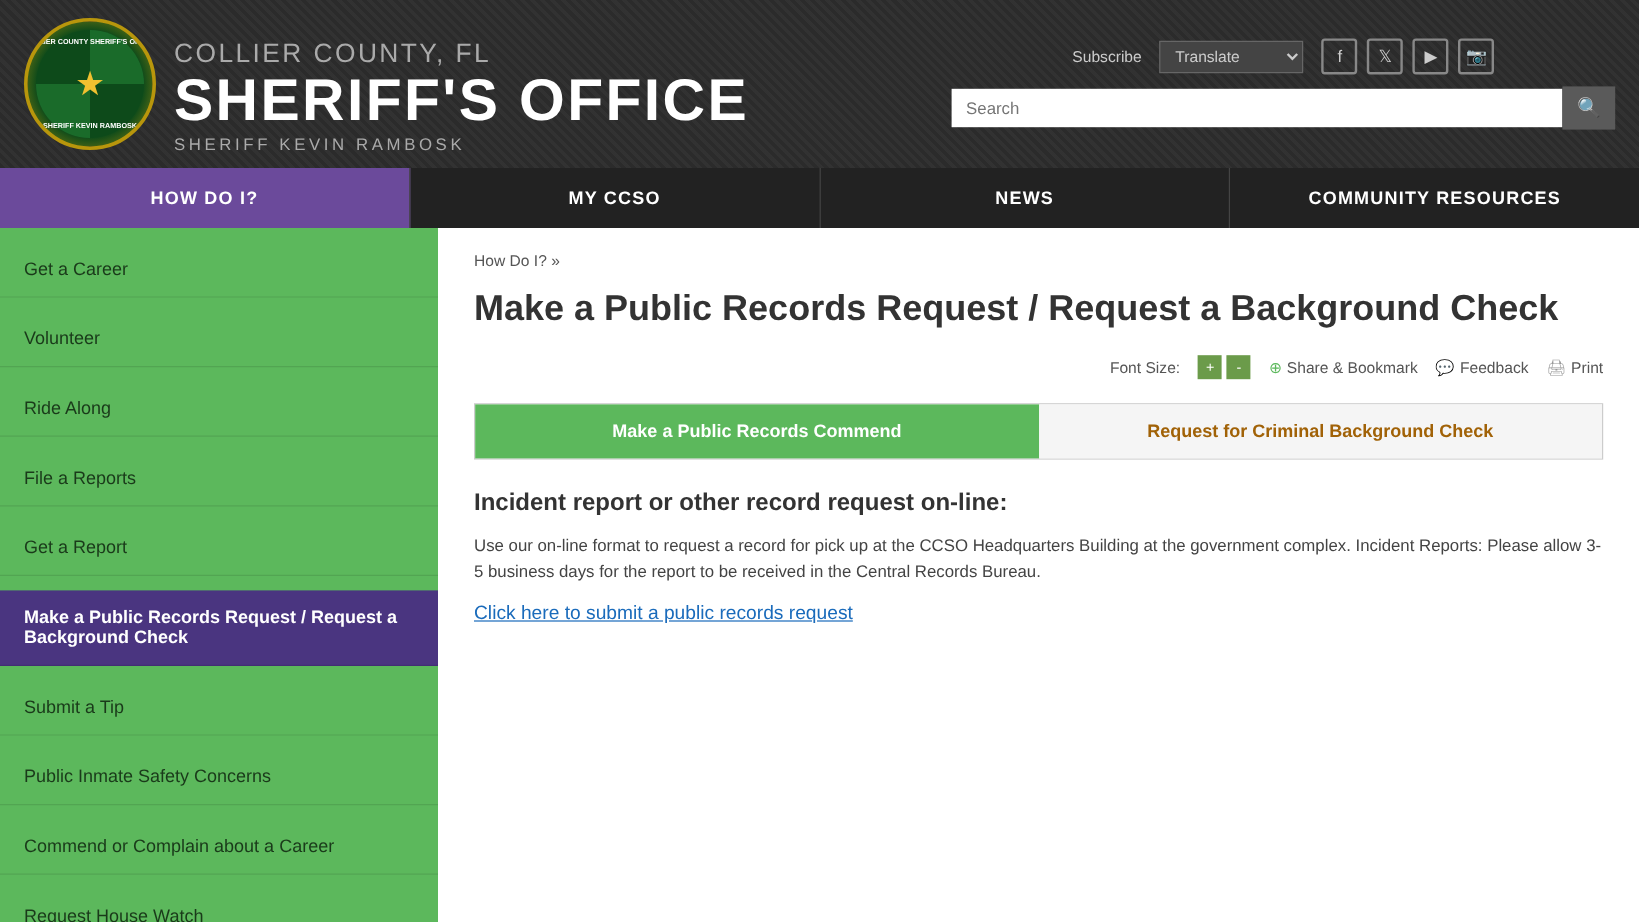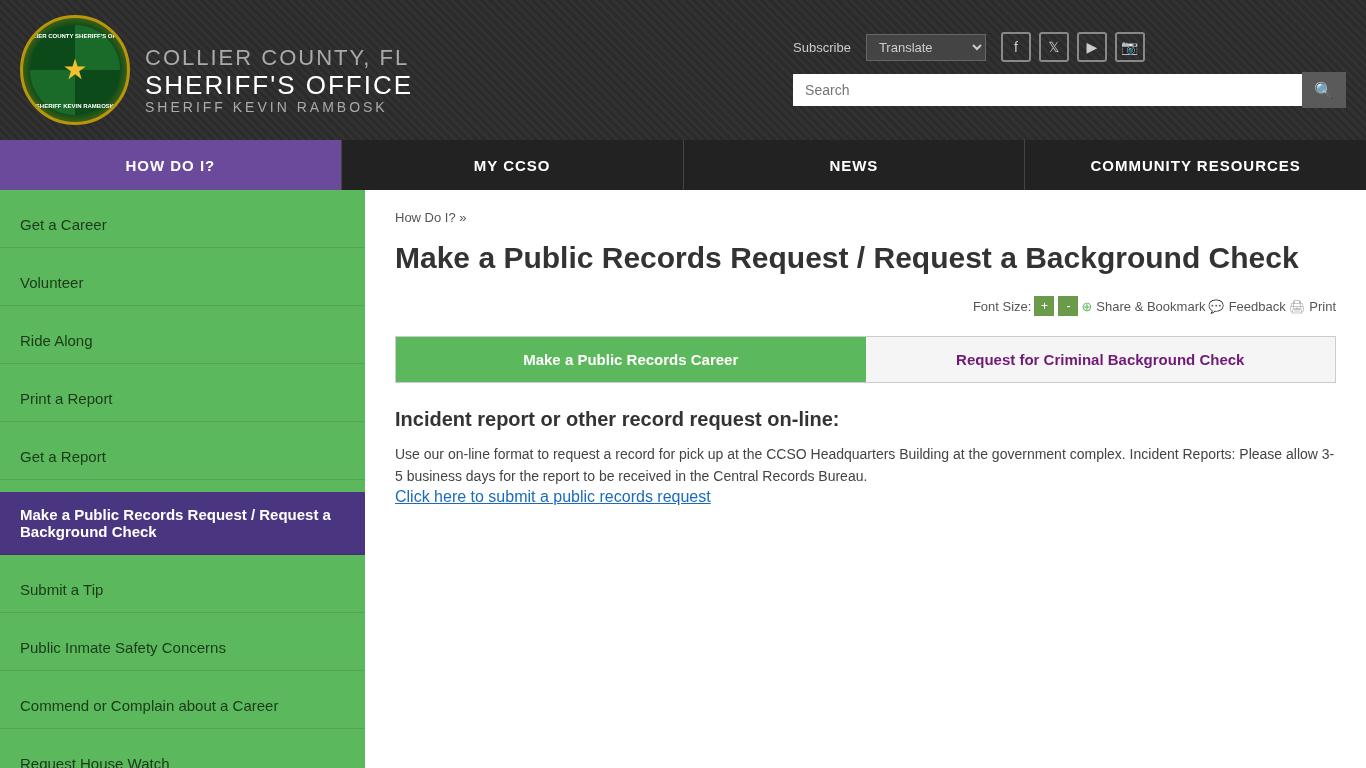--- a/index.html
+++ b/index.html
@@ -89,36 +89,36 @@
     }
     .header-title .county {
       color: #aaa;
       font-size: 22px;
       font-weight: normal;
       letter-spacing: 2px;
       text-transform: uppercase;
     }
     .header-title .office {
       color: #fff;
-      font-size: 26px;
-      font-weight: normal;
+      font-size: 49px;
+      font-weight: bold;
       letter-spacing: 2px;
       text-transform: uppercase;
       line-height: 1.1;
     }
     .header-title .sheriff {
       color: #aaa;
       font-size: 14px;
       letter-spacing: 3px;
       text-transform: uppercase;
     }
     .header-right {
       display: flex;
       flex-direction: column;
-      align-items: flex-start;
+      align-items: center;
       gap: 10px;
     }
     .header-top-right {
       display: flex;
       align-items: center;
       gap: 15px;
     }
     .subscribe-btn {
       color: #ccc;
       font-size: 13px;
@@ -247,21 +247,21 @@
       font-size: 30px;
       font-weight: bold;
       color: #333;
       margin-bottom: 20px;
       line-height: 1.2;
     }
     .toolbar {
       display: flex;
       align-items: center;
       justify-content: flex-end;
-      gap: 3px;
+      gap: 15px;
       margin-bottom: 20px;
       font-size: 13px;
       color: #555;
     }
     .toolbar-item {
       display: flex;
       align-items: center;
       gap: 4px;
       cursor: pointer;
       color: #555;
@@ -300,34 +300,35 @@
       cursor: pointer;
       border: none;
       outline: none;
     }
     .tab.active {
       background: #5cb85c;
       color: #fff;
     }
     .tab:not(.active) {
       background: #f5f5f5;
-      color: #701a75;
+      color: #a16207;
     }
 
     
     .section-title {
       font-size: 20px;
       font-weight: bold;
       color: #333;
       margin-bottom: 12px;
     }
     .section-body {
       font-size: 14px;
       line-height: 1.6;
       color: #444;
+      margin-bottom: 15px;
     }
     .records-link {
       color: #1a6bbb;
       text-decoration: underline;
       cursor: pointer;
       font-size: 16px;
     }
 
     
     .icon-share { color: #5cb85c; }
@@ -393,21 +394,21 @@
     <a class="sidebar-item">
       <span>Get a Career</span>
     </a>
     <a class="sidebar-item">
       <span>Volunteer</span>
     </a>
     <a class="sidebar-item">
       <span>Ride Along</span>
     </a>
     <a class="sidebar-item">
-      <span>Print a Report</span>
+      <span>File a Reports</span>
     </a>
     <a class="sidebar-item">
       <span>Get a Report</span>
     </a>
     <a class="sidebar-item active">
       <span>Make a Public Records Request / Request a Background Check</span>
     </a>
     <a class="sidebar-item">
       <span>Submit a Tip</span>
     </a>
@@ -456,21 +457,21 @@
         <span>Feedback</span>
       </a>
       <a class="toolbar-item">
         <span class="icon-print">🖨</span>
         <span>Print</span>
       </a>
     </div>
 
     
     <div class="tabs">
-      <button class="tab active">Make a Public Records Career</button>
+      <button class="tab active">Make a Public Records Commend</button>
       <button class="tab">Request for Criminal Background Check</button>
     </div>
 
     
     <h2 class="section-title">Incident report or other record request on-line:</h2>
     <p class="section-body">Use our on-line format to request a record for pick up at the CCSO Headquarters Building at the government complex. Incident Reports: Please allow 3-5 business days for the report to be received in the Central Records Bureau.</p>
     <a class="records-link" href="#">Click here to submit a public records request</a>
   </div>
 </div>
 

